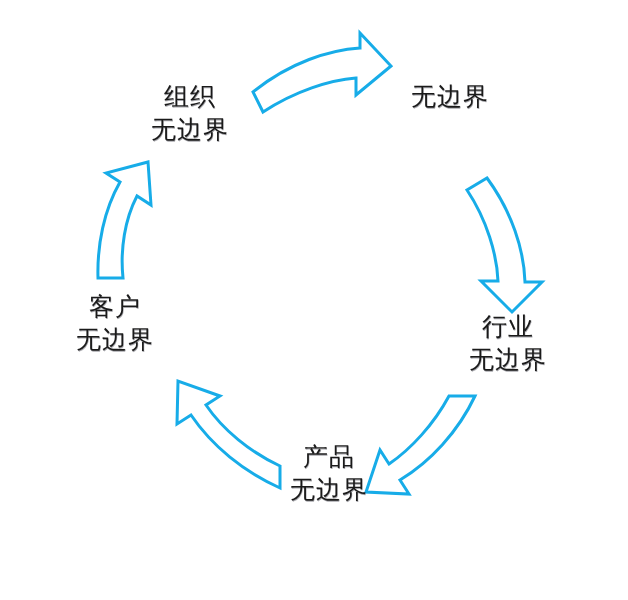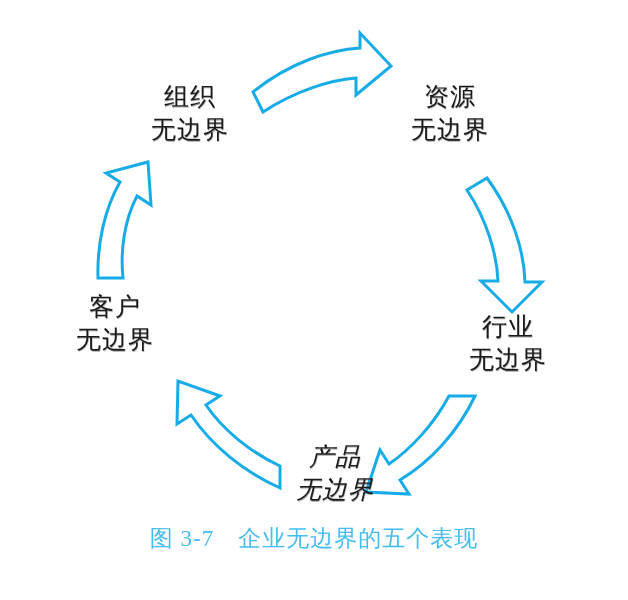--- a/index.html
+++ b/index.html
@@ -37,21 +37,21 @@
     white-space: nowrap;
     text-shadow: 0.6px 0.6px 0 rgba(60,60,70,0.45);
   }
   .node-label .ln1 { display: block; }
   .node-label .ln2 { display: block; }
 
   
   #node-organization { left: 110px; top: 80px;  width: 160px; }
   #node-resource     { left: 370px; top: 80px;  width: 160px; }
   #node-industry     { left: 428px; top: 310px; width: 160px; }
-  #node-product      { left: 255px; top: 440px; width: 160px; font-style: italic; }
+  #node-product      { left: 249px; top: 440px; width: 160px; }
   #node-customer     { left: 35px;  top: 290px; width: 160px; }
 
   #figure-caption {
     position: absolute;
     left: 0;
     top: 523px;
     width: 628px;
     text-align: center;
     color: #45bdf0;
     font-family: "Liberation Serif", "DejaVu Serif", serif;
@@ -114,34 +114,32 @@
                Z"></path>
     </g>
   </svg>
 
   <div class="node-label" id="node-organization">
     <span class="ln1">组织</span>
     <span class="ln2">无边界</span>
   </div>
 
   <div class="node-label" id="node-resource">
-    <span class="ln1">资源</span>
     <span class="ln2">无边界</span>
   </div>
 
   <div class="node-label" id="node-industry">
     <span class="ln1">行业</span>
     <span class="ln2">无边界</span>
   </div>
 
   <div class="node-label" id="node-product">
     <span class="ln1">产品</span>
     <span class="ln2">无边界</span>
   </div>
 
   <div class="node-label" id="node-customer">
     <span class="ln1">客户</span>
     <span class="ln2">无边界</span>
   </div>
 
-  <div id="figure-caption">图 3-7　企业无边界的五个表现</div>
 
 </div>
 
 </body></html>

